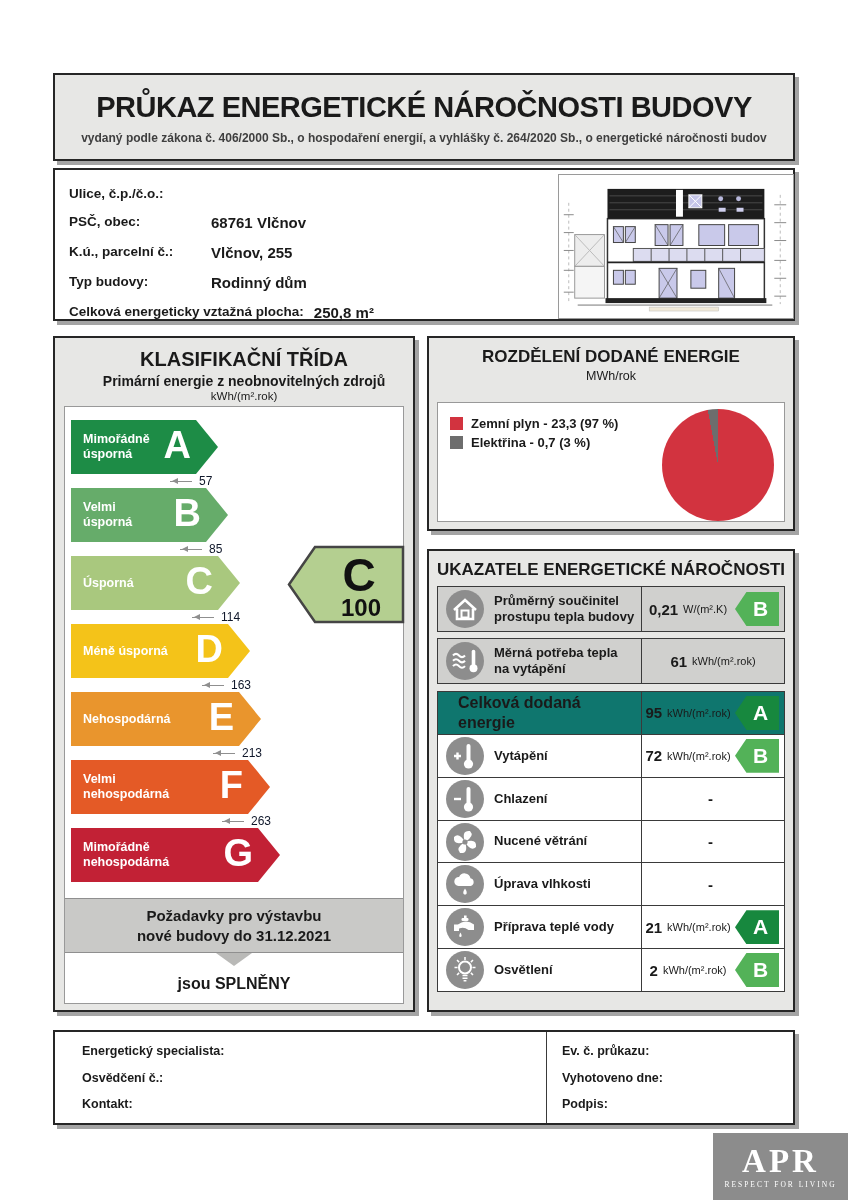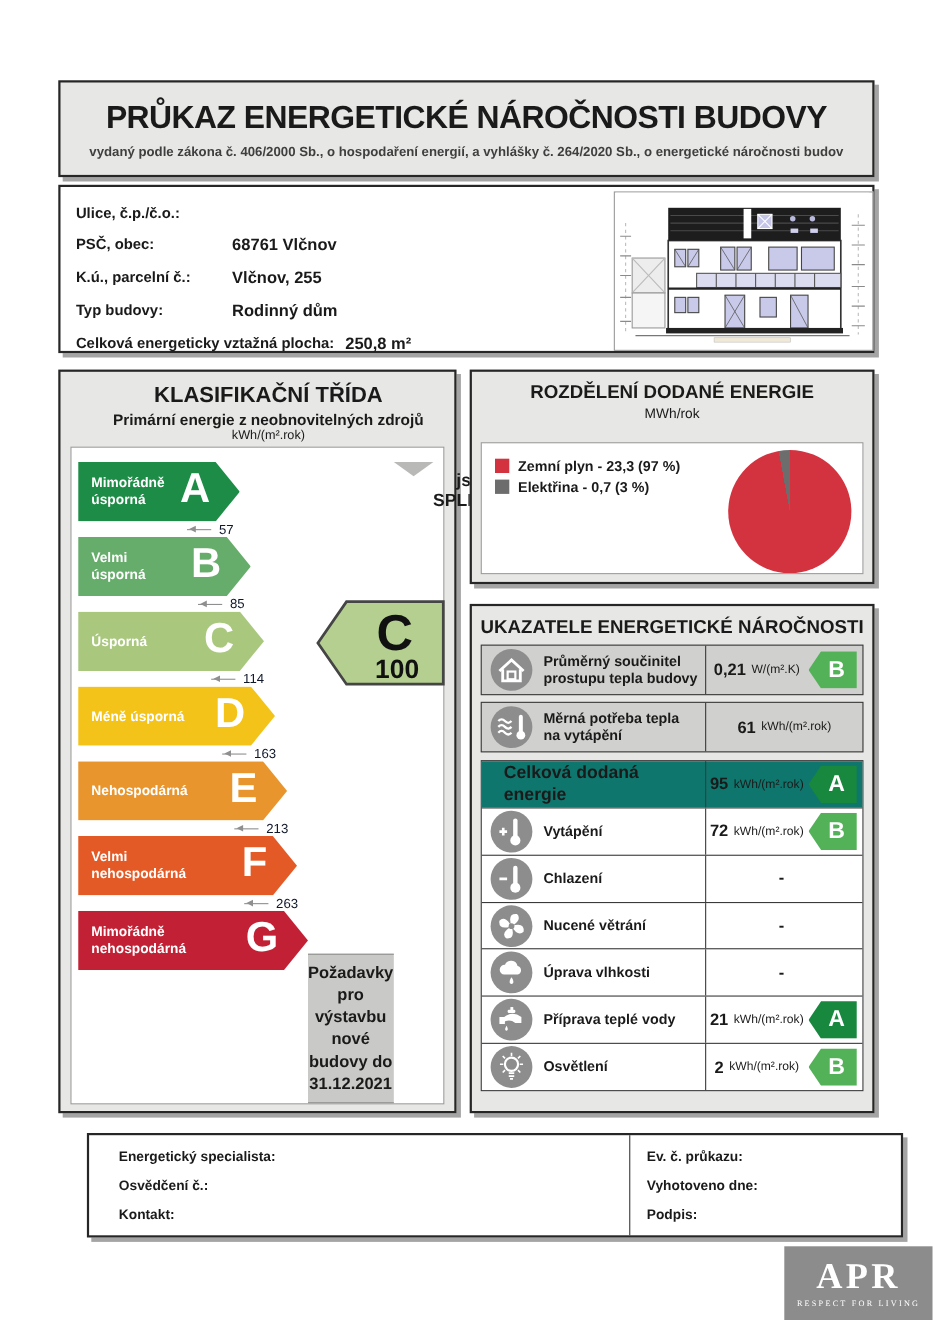--- a/index.html
+++ b/index.html
@@ -20,21 +20,21 @@
   .info-row.wide .lbl{min-width:0;margin-right:10px;}
   .info-row .val{}
   .info-row.wide .val{font-weight:bold;}
   .bimg{position:absolute;left:503px;top:4px;width:234px;height:143px;border:1px solid #9a9a9a;background:#fff;}
 
   
   .cl-title{margin-top:10px;text-align:center;font-size:20px;font-weight:bold;}
   .cl-sub{margin-top:2px;text-align:center;font-size:14px;font-weight:bold;}
   .cl-unit{margin-top:1px;text-align:center;font-size:11.5px;}
   .cl-panel{position:absolute;left:9px;right:9px;top:68px;bottom:6px;background:#fff;border:1px solid #999;
-            box-sizing:border-box;display:flex;flex-direction:row;padding:13px 0 0 0;}
+            box-sizing:border-box;display:flex;flex-direction:column;padding:13px 0 0 0;}
   .steps{padding-left:6px;}
   .arrow{height:54px;position:relative;display:flex;align-items:center;color:#fff;
          clip-path:polygon(0 0,calc(100% - 22px) 0,100% 50%,calc(100% - 22px) 100%,0 100%);}
   .arrow .albl{padding-left:12px;font-size:12.5px;font-weight:bold;line-height:1.18;white-space:pre-line;}
   .arrow .altr{position:absolute;right:27px;top:50%;transform:translateY(-54%);font-size:38px;font-weight:bold;}
   .w0{width:147px}.w1{width:157px}.w2{width:169px}.w3{width:179px}.w4{width:190px}.w5{width:199px}.w6{width:209px}
   .thr{height:14px;display:flex;align-items:center;font-size:12px;color:#0f172a;}
   .t0{padding-left:99px}.t1{padding-left:109px}.t2{padding-left:121px}.t3{padding-left:131px}.t4{padding-left:142px}.t5{padding-left:151px}
   .larr{display:inline-block;width:22px;height:1px;background:#8f8f8f;position:relative;margin-right:7px;}
   .larr:before{content:'';position:absolute;left:-1px;top:-3px;border:3px solid transparent;border-right:6px solid #8f8f8f;}
@@ -473,21 +473,21 @@
           <span class="val">2</span>
           <span class="unit">kWh/(m².rok)</span>
           <span class="badge" style="background: rgb(83, 178, 88);">
               <b>B</b>
             </span>
         </div>
       </div>
     </div>
   </div>
 
-  <div class="box whitebg fbox" style="left:53px;top:1030px;width:742px;height:95px;margin-left:26px;">
+  <div class="box whitebg fbox" style="left:53px;top:1030px;width:742px;height:95px;">
     <div class="fcol left">
       <span class="flabel">Energetický specialista:</span>
       <span class="flabel">Osvědčení č.:</span>
       <span class="flabel">Kontakt:</span>
     </div>
     <div class="fcol right">
       <span class="flabel">Ev. č. průkazu:</span>
       <span class="flabel">Vyhotoveno dne:</span>
       <span class="flabel">Podpis:</span>
     </div>

